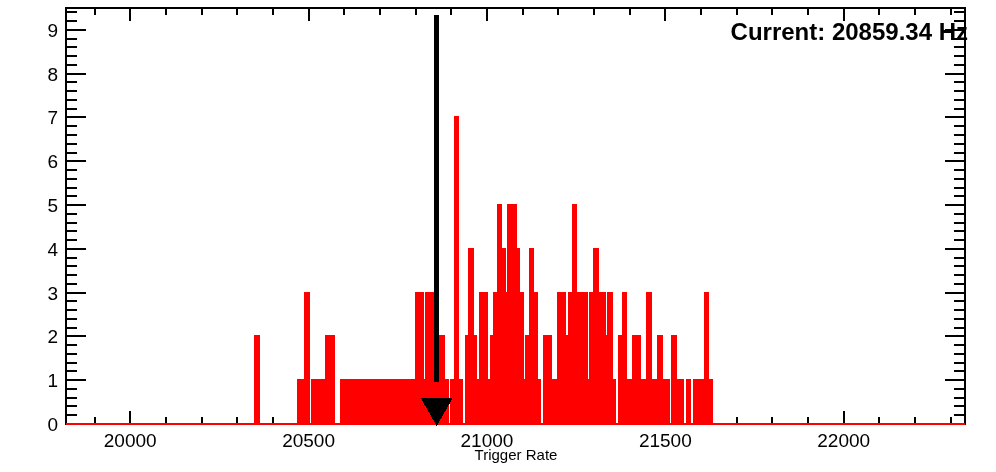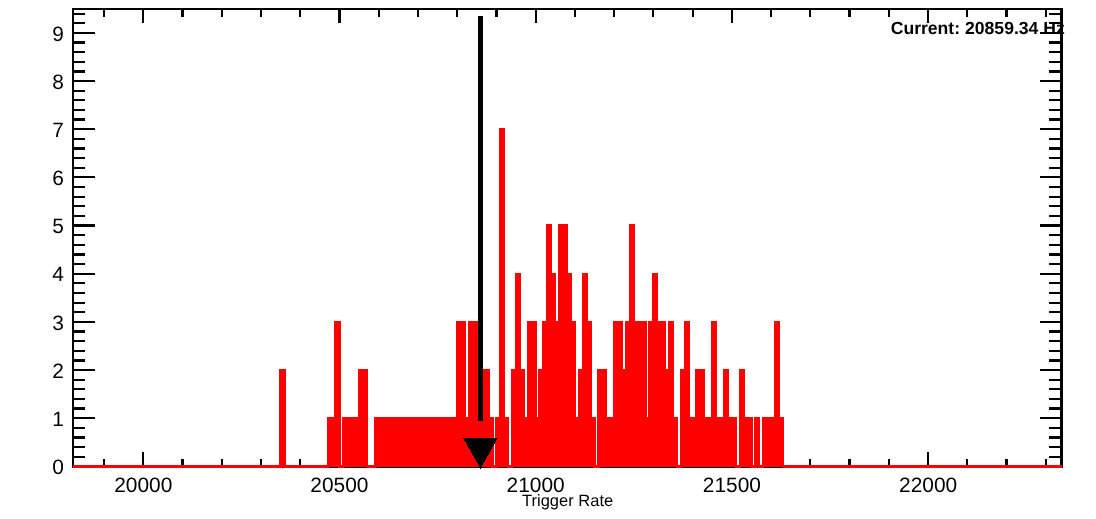--- a/index.html
+++ b/index.html
@@ -7,21 +7,21 @@
     width:996px;height:472px;overflow:hidden;
     font-family:"Liberation Sans", sans-serif;
     -webkit-font-smoothing:antialiased;
   }
   #root-canvas{position:relative;width:996px;height:472px;background:#fff;}
   #plot-svg{position:absolute;left:0;top:0;width:996px;height:472px;display:block;}
   .axis-title{font-family:"Liberation Sans", sans-serif;font-size:15px;fill:#000;}
   .status-text{
     position:absolute;right:28px;top:18px;
     font-family:"Liberation Sans", sans-serif;
-    font-size:16px;font-weight:bold;color:#000;
+    font-size:24px;font-weight:bold;color:#000;
     white-space:nowrap;letter-spacing:0px;
   }
 </style>
 </head>
 <body>
 
 <div id="root-canvas">
 
   <svg id="plot-svg" viewBox="0 0 996 472" preserveAspectRatio="none" shape-rendering="crispEdges">
     <g>

